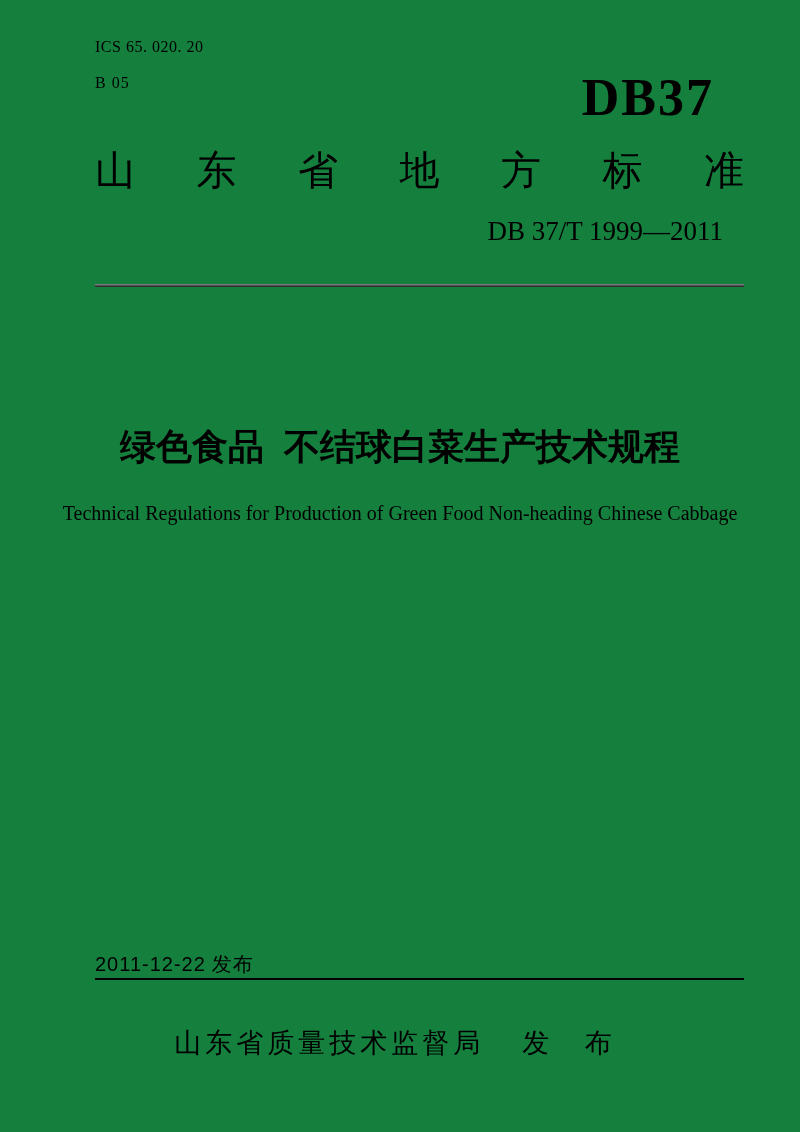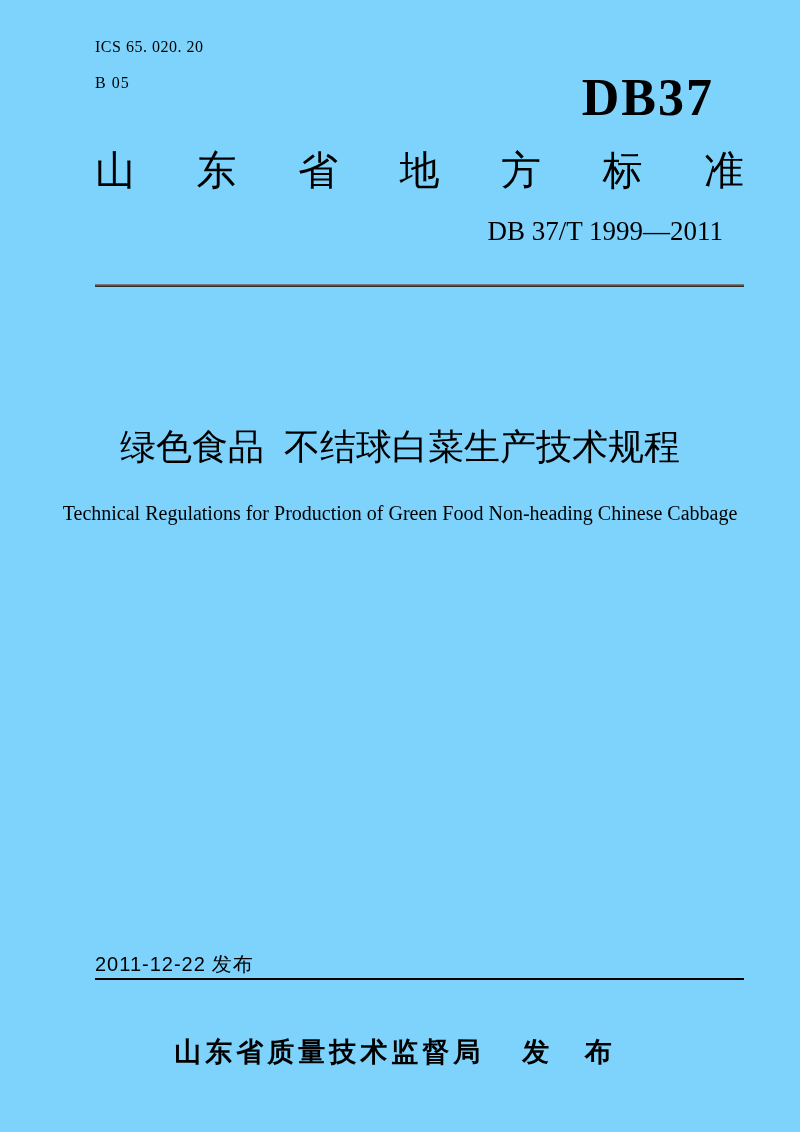--- a/index.html
+++ b/index.html
@@ -4,21 +4,21 @@
 <style>
   html, body {
     margin: 0;
     padding: 0;
     background: #ffffff;
   }
   .page {
     position: relative;
     width: 800px;
     height: 1132px;
-    background: #7dd3fc;
+    background: #15803d;
     color: #000000;
     overflow: hidden;
   }
   .serif { font-family: "Liberation Serif", serif; }
   .sans  { font-family: "Liberation Sans", sans-serif; }
 
   .ics-line {
     position: absolute;
     left: 95px; top: 36px;
     font-size: 16px; line-height: 22px;
@@ -56,21 +56,21 @@
     position: absolute;
     left: 95px; right: 56px; top: 284px;
     height: 3px;
     background: linear-gradient(#8a8a8a, #1c1c1c);
   }
   .title-zh {
     position: absolute;
     left: 0; right: 0; top: 425px;
     text-align: center;
     font-size: 36px; line-height: 44px;
-    font-weight: normal;
+    font-weight: bold;
     word-spacing: 10px;
   }
   .title-en {
     position: absolute;
     left: 0; right: 0; top: 499px;
     text-align: center;
     font-size: 20px; line-height: 28px;
   }
   .dates-row {
     position: absolute;
@@ -86,22 +86,21 @@
     position: absolute;
     left: 95px; right: 56px; top: 978px;
     height: 2px;
     background: #000000;
   }
   .publisher-row {
     position: absolute;
     left: 0; right: 0; top: 1026px;
     text-align: center;
     font-size: 27px; line-height: 34px;
-    font-weight: bold;
-    margin-top: 9px;
+    font-weight: normal;
   }
   .publisher-name { letter-spacing: 4px; }
   .publish-label {
     margin-left: 38px;
     letter-spacing: 14px;
   }
 </style>
 </head>
 <body>
 

